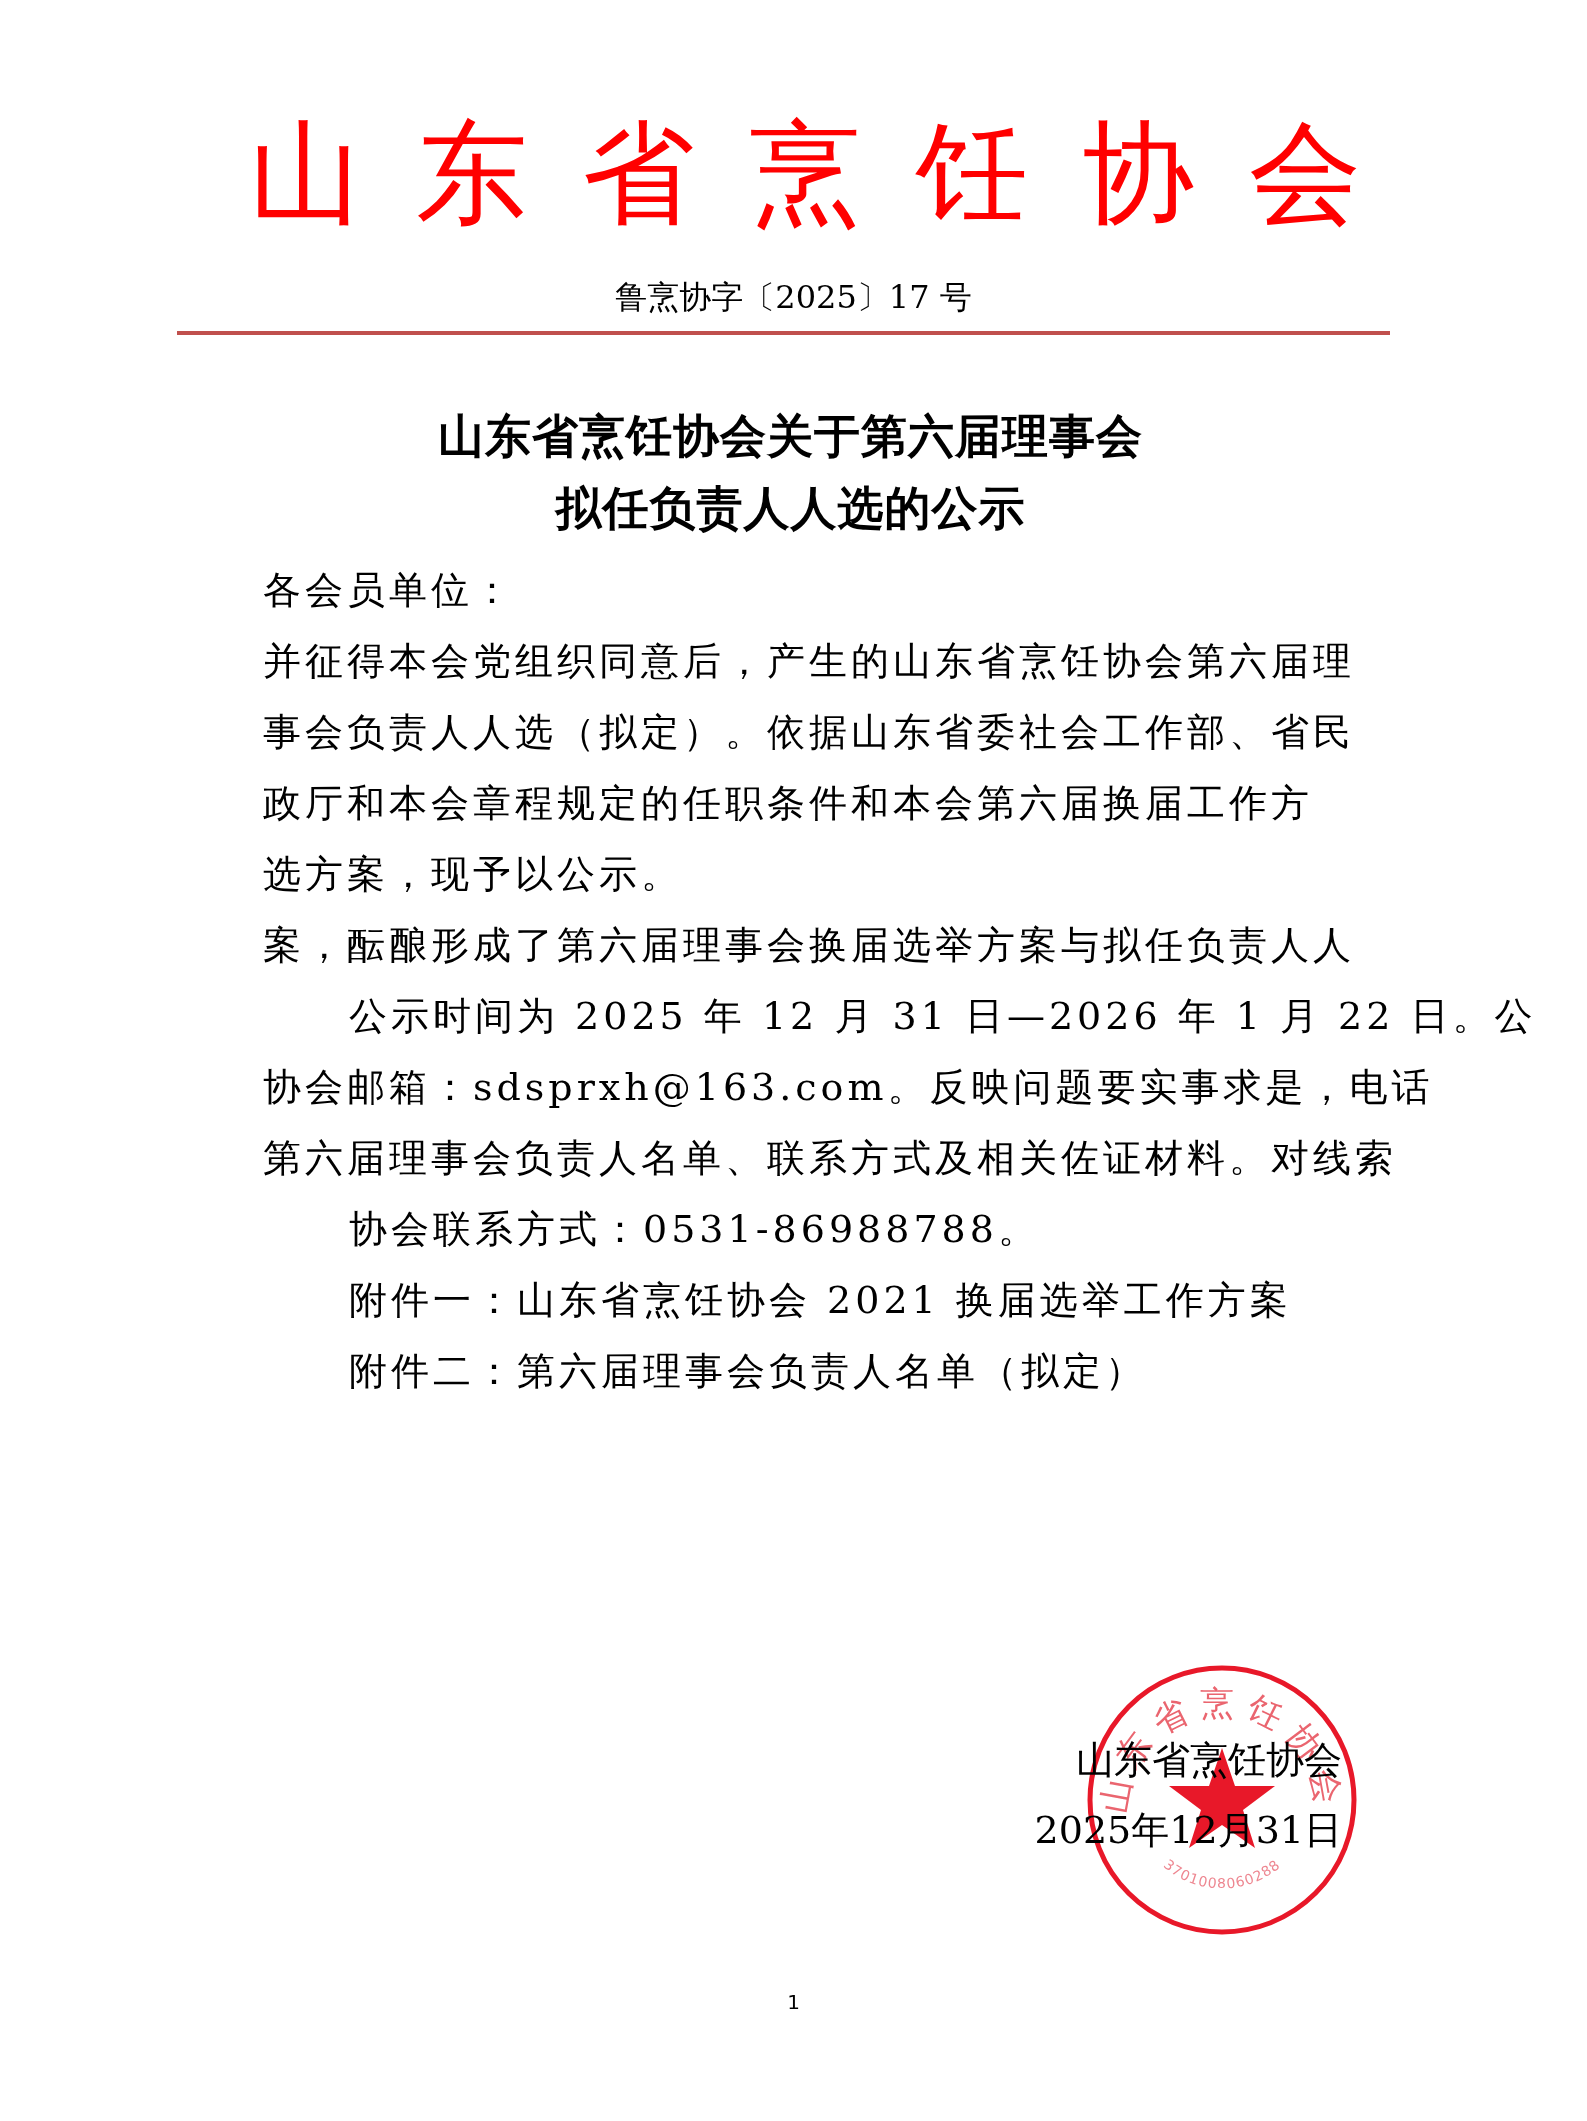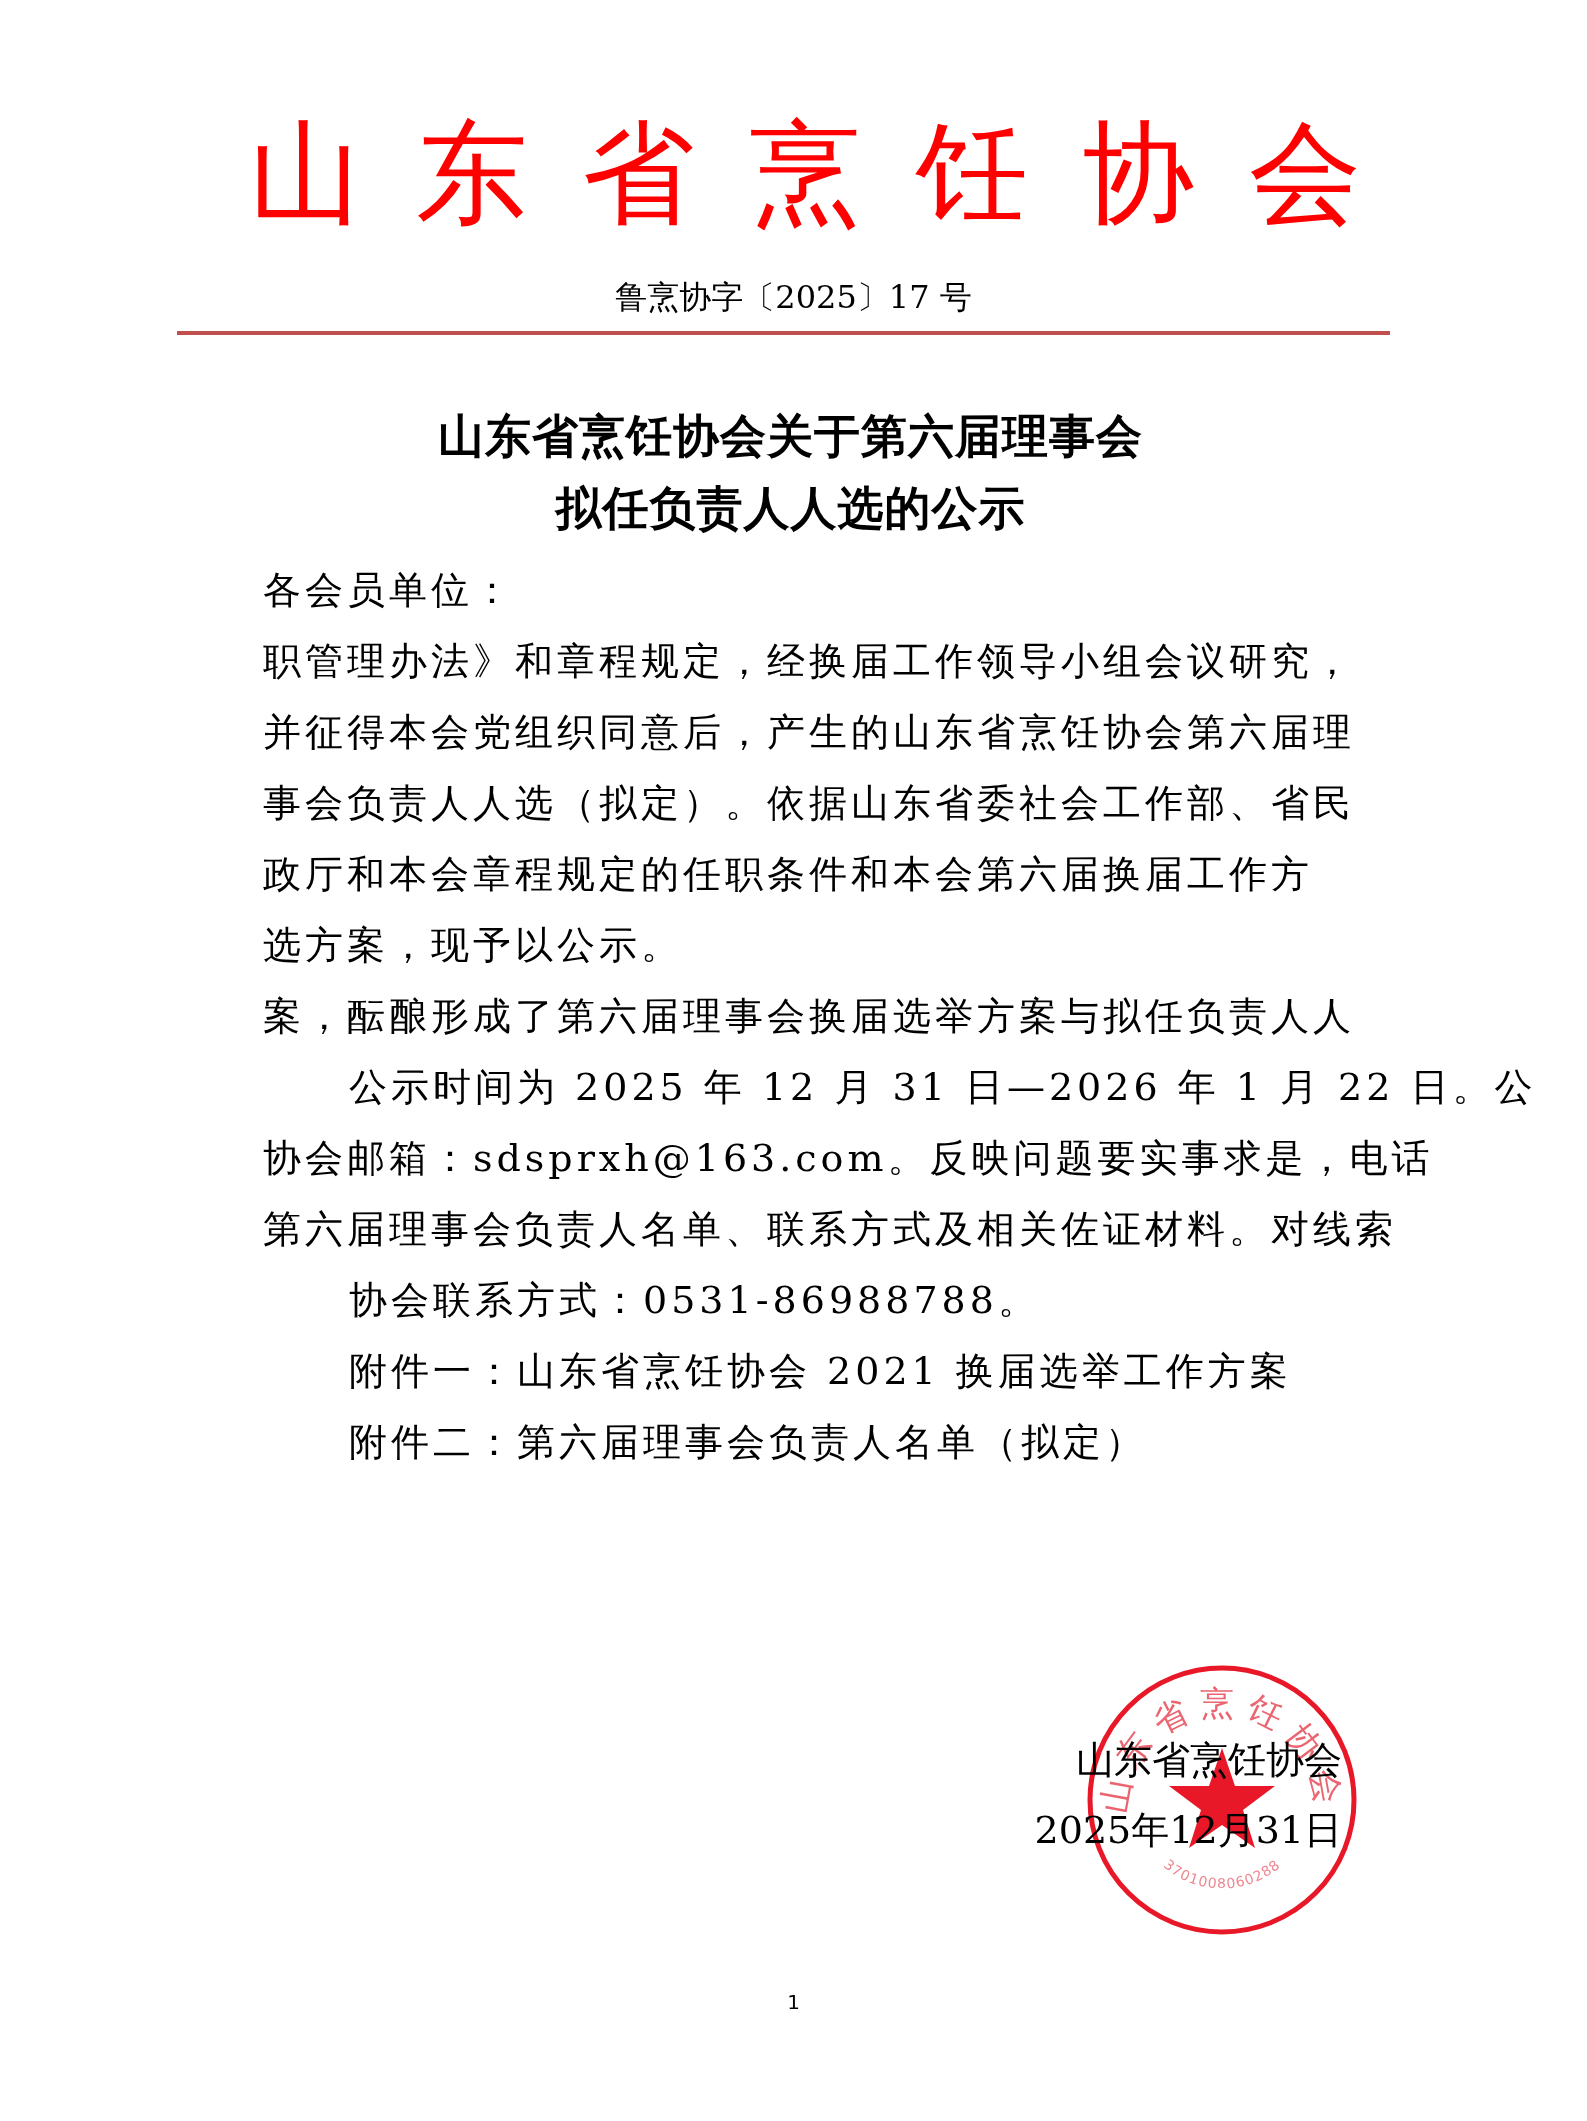--- a/index.html
+++ b/index.html
@@ -138,21 +138,20 @@
 
   <div class="red-rule"></div>
 
   <div class="title">
     <div>山东省烹饪协会关于第六届理事会</div>
     <div>拟任负责人人选的公示</div>
   </div>
 
   <div class="body">
     <div class="line">各会员单位：</div>
-    <div class="line">职管理办法》和章程规定，经换届工作领导小组会议研究，</div>
     <div class="line">并征得本会党组织同意后，产生的山东省烹饪协会第六届理</div>
     <div class="line">事会负责人人选（拟定）。依据山东省委社会工作部、省民</div>
     <div class="line">政厅和本会章程规定的任职条件和本会第六届换届工作方</div>
     <div class="line">选方案，现予以公示。</div>
     <div class="line">案，酝酿形成了第六届理事会换届选举方案与拟任负责人人</div>
     <div class="line indent">公示时间为 2025 年 12 月 31 日—2026 年 1 月 22 日。公</div>
     <div class="line">协会邮箱：sdsprxh@163.com。反映问题要实事求是，电话</div>
     <div class="line">第六届理事会负责人名单、联系方式及相关佐证材料。对线索</div>
     <div class="line indent">协会联系方式：0531-86988788。</div>
     <div class="line indent">附件一：山东省烹饪协会 2021 换届选举工作方案</div>

